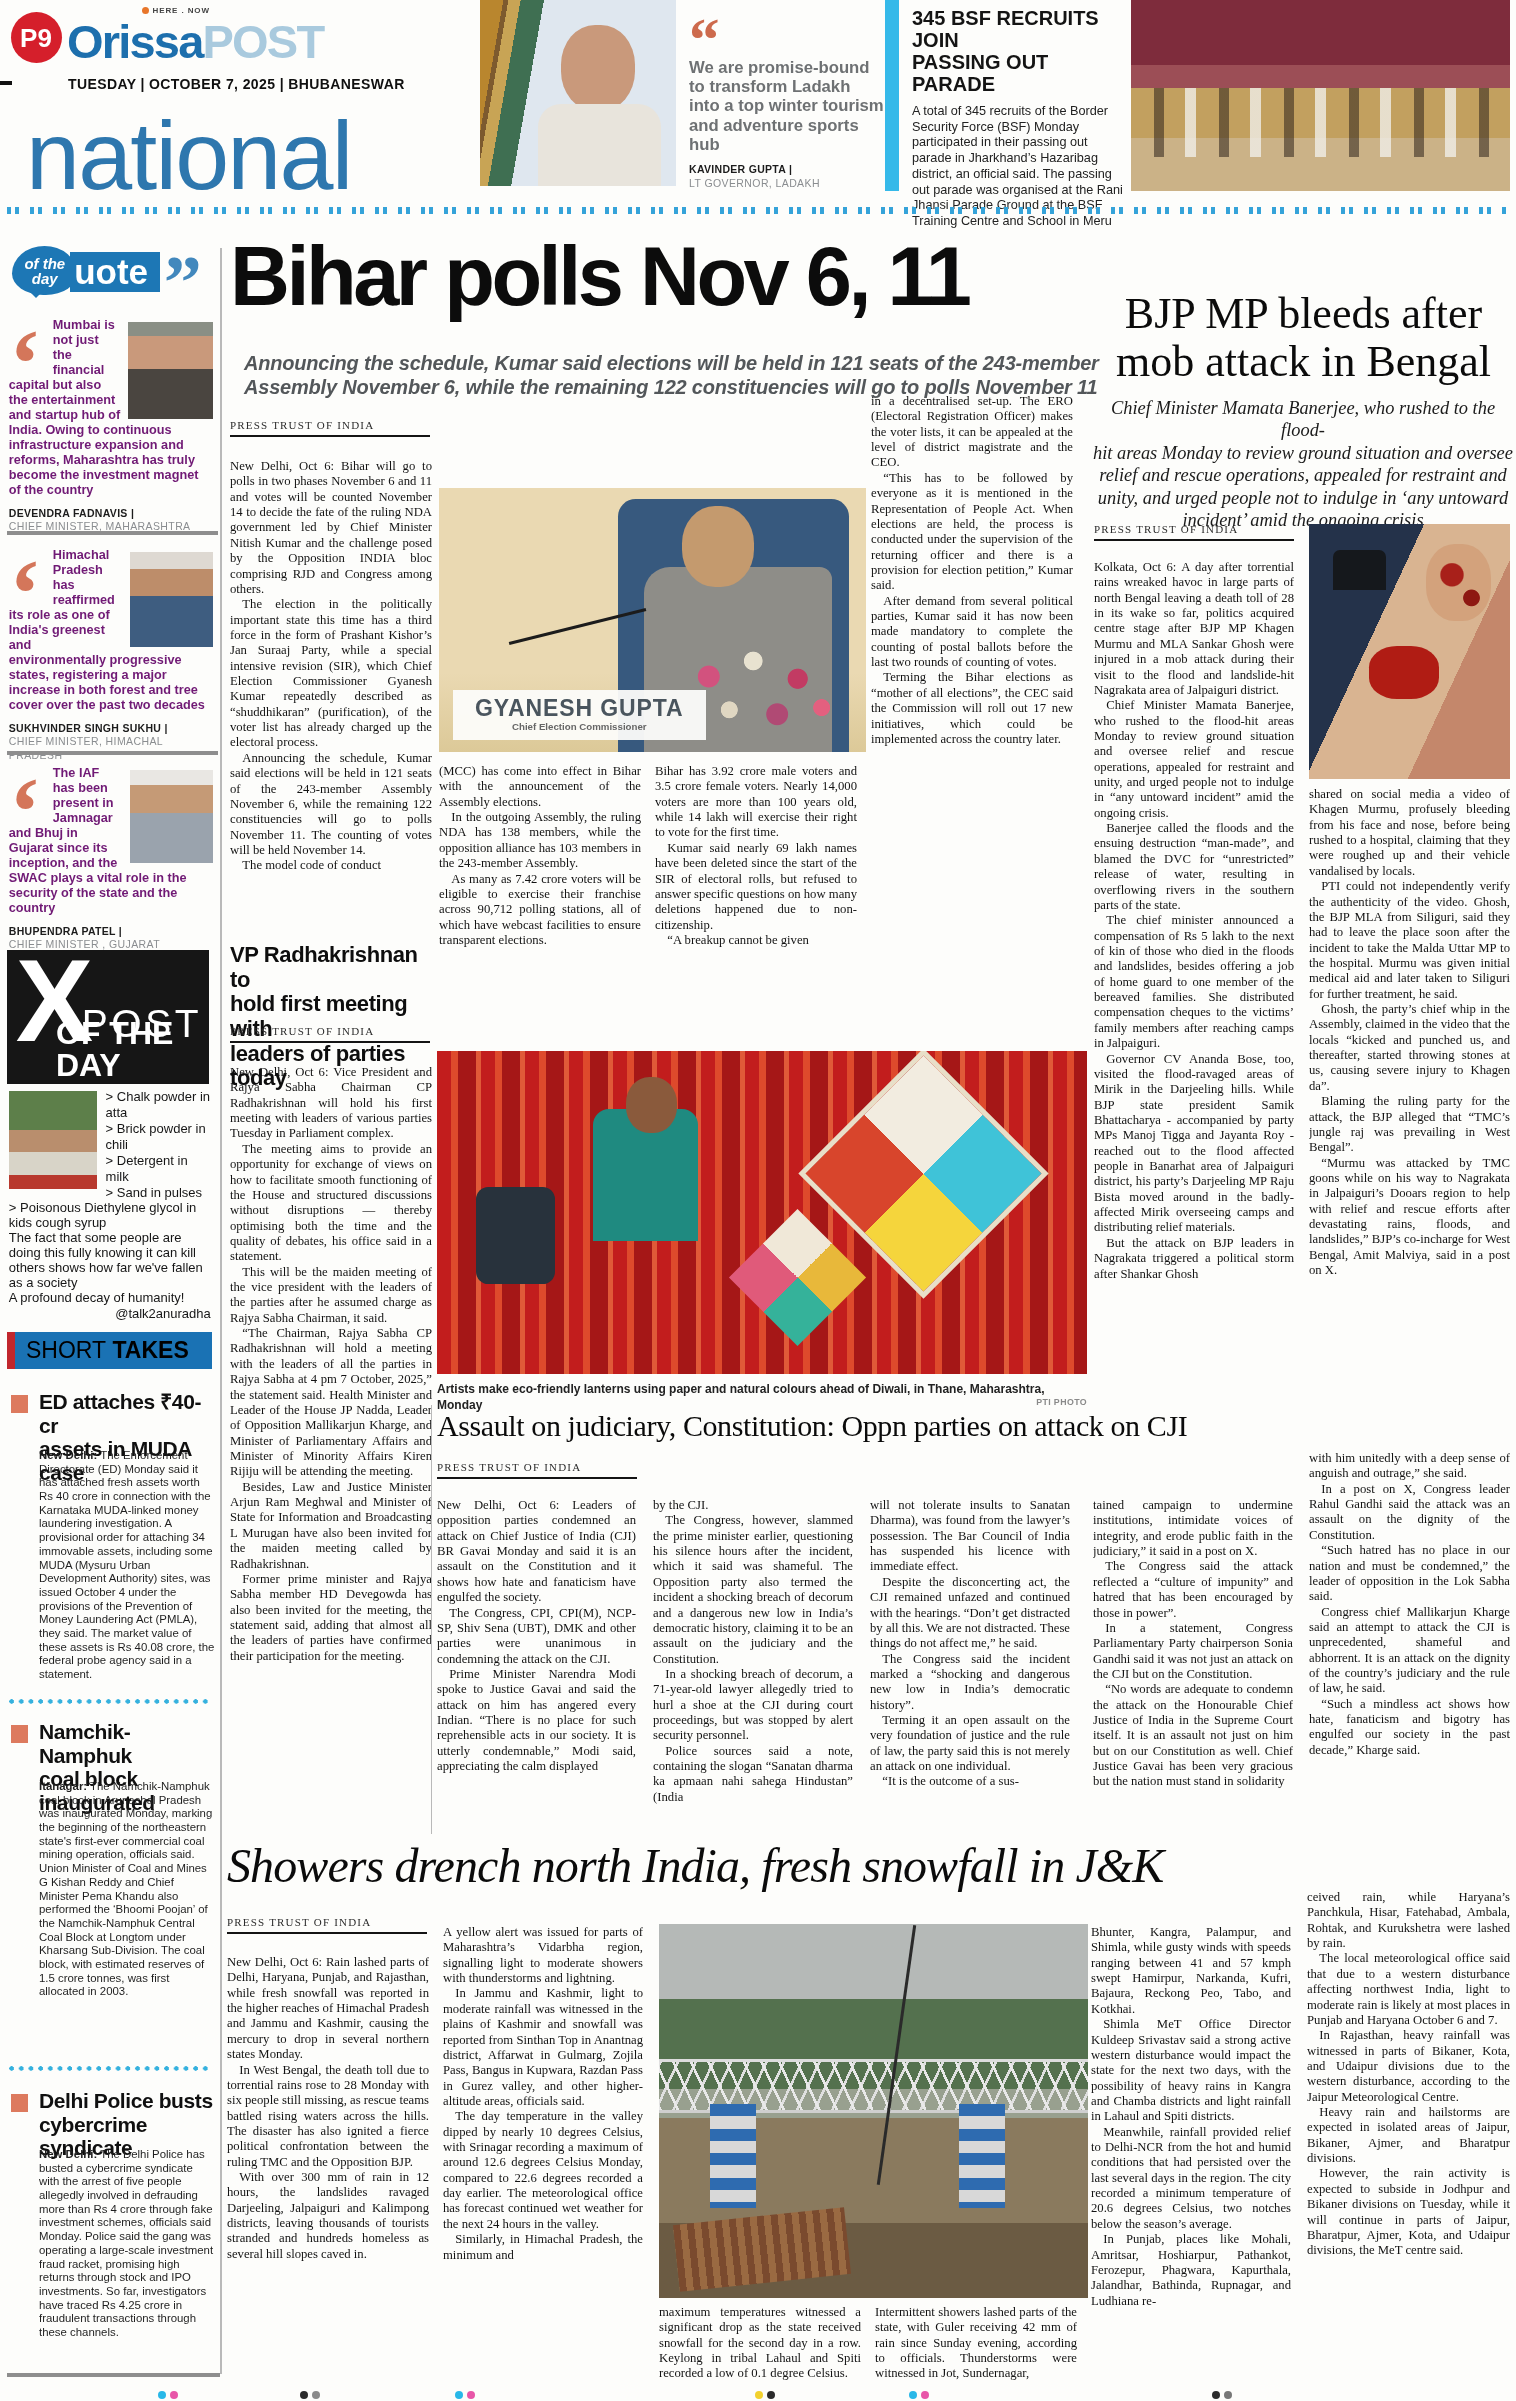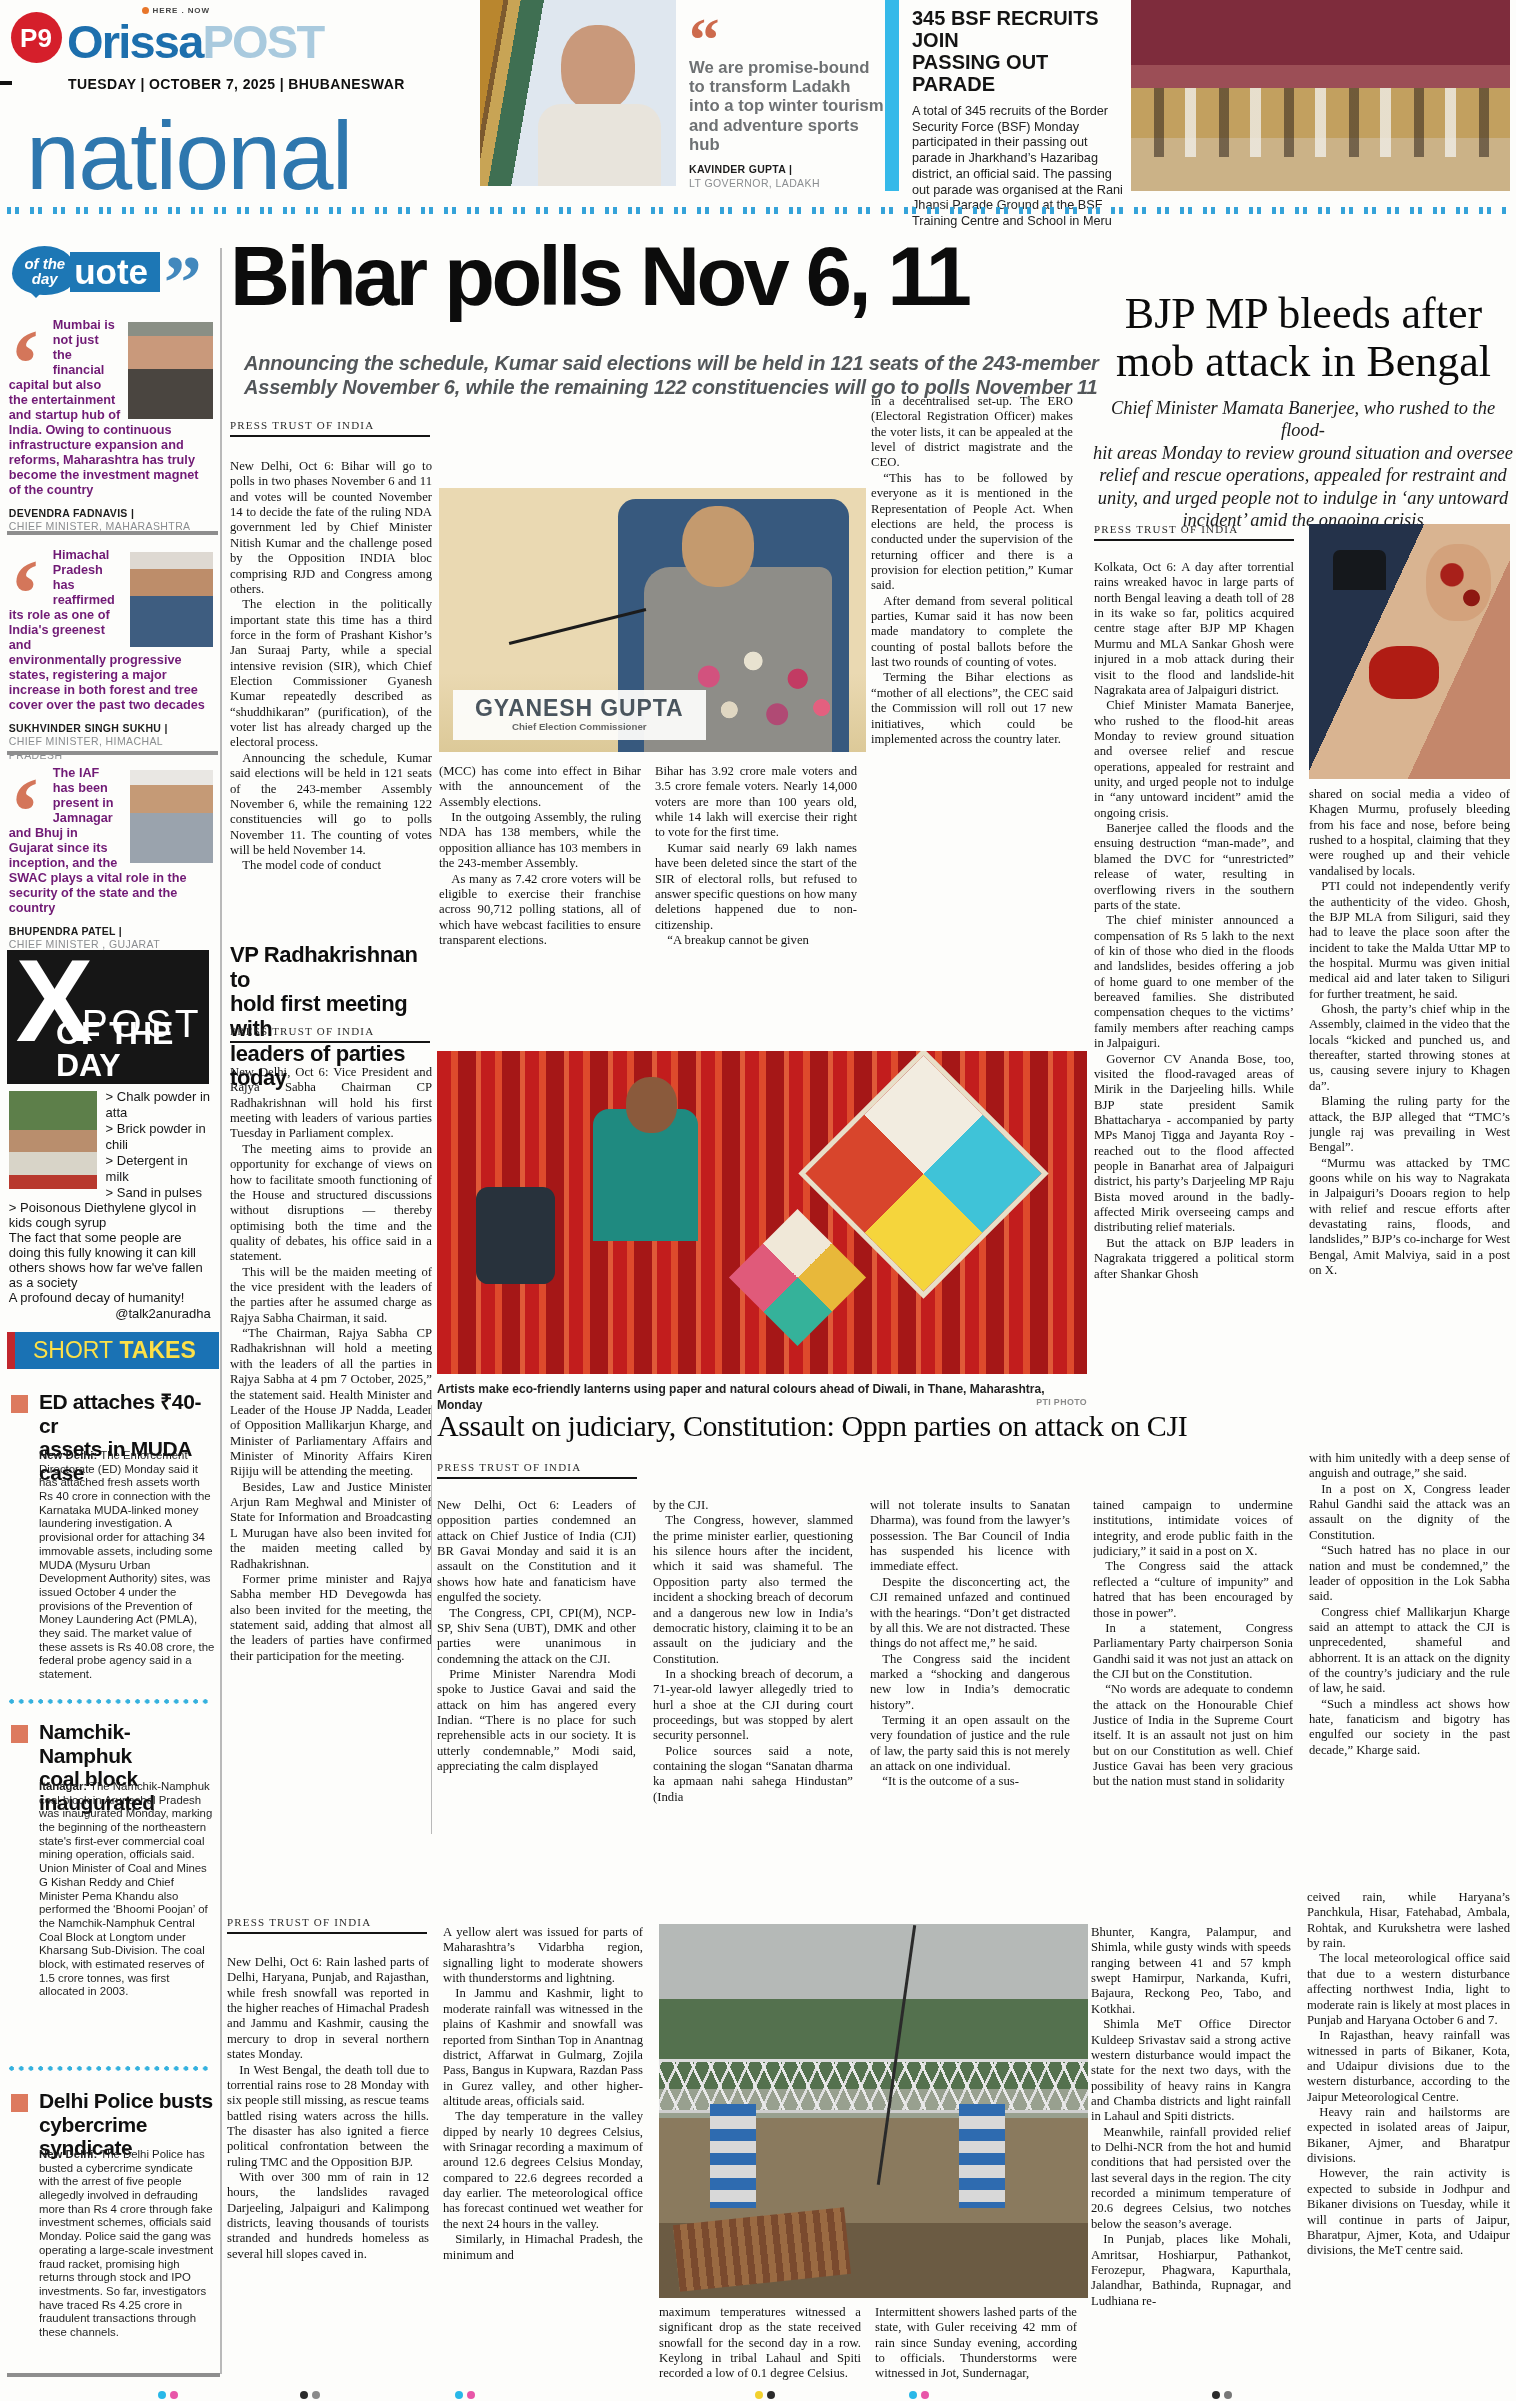--- a/index.html
+++ b/index.html
@@ -32,21 +32,21 @@
   .qmark{float:left;width:37px;height:46px;margin:1.8px 7px 1.8px 0}
   .qmark::before{content:"\2018";font:bold 97px/0.9 "Liberation Serif",serif;color:#d4765a}
   .qphoto{float:right;margin:3.5px 0 3.5px 7px}
   .sdiv{background:#8e8e8e}
   .xbox{background:#161616;position:relative}
   .x-letter{position:absolute;left:8.8px;top:-7px;color:#fff;font:bold 116px/1 "Liberation Sans",sans-serif}
   .x-post{position:absolute;right:7px;top:54px;color:#fff;font:300 39px/1 "Liberation Sans",sans-serif;letter-spacing:3.5px}
   .x-otd{position:absolute;left:49px;bottom:3.5px;color:#fff;font:bold 32px/1 "Liberation Sans",sans-serif;letter-spacing:0}
   .xpost-text{font:13px/1.15 "Liberation Sans",sans-serif;color:#161616}
   .xhandle{font:13px/1.2 "Liberation Sans",sans-serif;color:#161616;text-align:right}
-  .stbar{background:#1a72b4;border-left:8px solid #c1272d;color:#fde047;font:23px/37px "Liberation Sans",sans-serif;padding-left:18px}
+  .stbar{background:#1a72b4;border-left:8px solid #c1272d;color:#000000;font:23px/37px "Liberation Sans",sans-serif;padding-left:11px}
   .stbar .bold{font-weight:bold}
   .st-bullet{width:17.6px;height:17.6px;background:#dd7a5e}
   .st-h{font:bold 21px/1.12 "Liberation Sans",sans-serif;color:#101010;letter-spacing:-0.4px}
   .st-b{font:11.4px/1.2 "Liberation Sans",sans-serif;color:#1f1f1f;text-align:left}
   .st-b .dl{font-weight:bold}
   .dots{height:5.3px;background-image:radial-gradient(circle at 2.6px 2.6px,#35b1de 2.1px,transparent 2.6px);background-size:9.7px 5.3px;background-repeat:repeat-x}
   
   .credit{font:11px/1 "Liberation Serif",serif;letter-spacing:1.2px;color:#2c2c2c;border-bottom:2.2px solid #141414;padding-bottom:4.4px}
   .body-col{font-size:12.7px;line-height:1.21;text-align:justify;color:#131313;overflow:hidden}
   .body-col p{margin:0;text-indent:12.3px}
@@ -316,20 +316,21 @@
     <p>“No words are adequate to condemn the attack on the Honourable Chief Justice of India in the Supreme Court itself. It is an assault not just on him but on our Constitution as well. Chief Justice Gavai has been very gracious but the nation must stand in solidarity</p>
   </div>
   <div class="abs body-col" style="left:1309px;top:1451px;width:201px;height:385px">
     <p class="nt">with him unitedly with a deep sense of anguish and outrage,” she said.</p>
     <p>In a post on X, Congress leader Rahul Gandhi said the attack was an assault on the dignity of the Constitution.</p>
     <p>“Such hatred has no place in our nation and must be condemned,” the leader of opposition in the Lok Sabha said.</p>
     <p>Congress chief Mallikarjun Kharge said an attempt to attack the CJI is unprecedented, shameful and abhorrent. It is an attack on the dignity of the country’s judiciary and the rule of law, he said.</p>
     <p>“Such a mindless act shows how hate, fanaticism and bigotry has engulfed our society in the past decade,” Kharge said.</p>
   </div>
 
+  <div class="abs h-showers" style="left:227px;top:1841px;width:1063px">Showers drench north India, fresh snowfall in J&amp;K</div>
   <div class="abs credit" style="left:227px;top:1917px;width:200px">PRESS TRUST OF INDIA</div>
 
   <div class="abs body-col" style="left:227px;top:1955px;width:202px;height:427px">
     <p class="nt"><span class="dl">New Delhi, Oct 6:</span> <span>Rain lashed parts of Delhi, Haryana, Punjab, and Rajasthan, while fresh snowfall was reported in the higher reaches of Himachal Pradesh and Jammu and Kashmir, causing the mercury to drop in several northern states Monday.</span></p>
     <p>In West Bengal, the death toll due to torrential rains rose to 28 Monday with six people still missing, as rescue teams battled rising waters across the hills. The disaster has also ignited a fierce political confrontation between the ruling TMC and the Opposition BJP.</p>
     <p>With over 300 mm of rain in 12 hours, the landslides ravaged Darjeeling, Jalpaiguri and Kalimpong districts, leaving thousands of tourists stranded and hundreds homeless as several hill slopes caved in.</p>
   </div>
   <div class="abs body-col" style="left:443px;top:1925px;width:200px;height:457px">
     <p class="nt">A yellow alert was issued for parts of Maharashtra’s Vidarbha region, signalling light to moderate showers with thunderstorms and lightning.</p>
     <p>In Jammu and Kashmir, light to moderate rainfall was witnessed in the plains of Kashmir and snowfall was reported from Sinthan Top in Anantnag district, Affarwat in Gulmarg, Zojila Pass, Bangus in Kupwara, Razdan Pass in Gurez valley, and other higher-altitude areas, officials said.</p>

